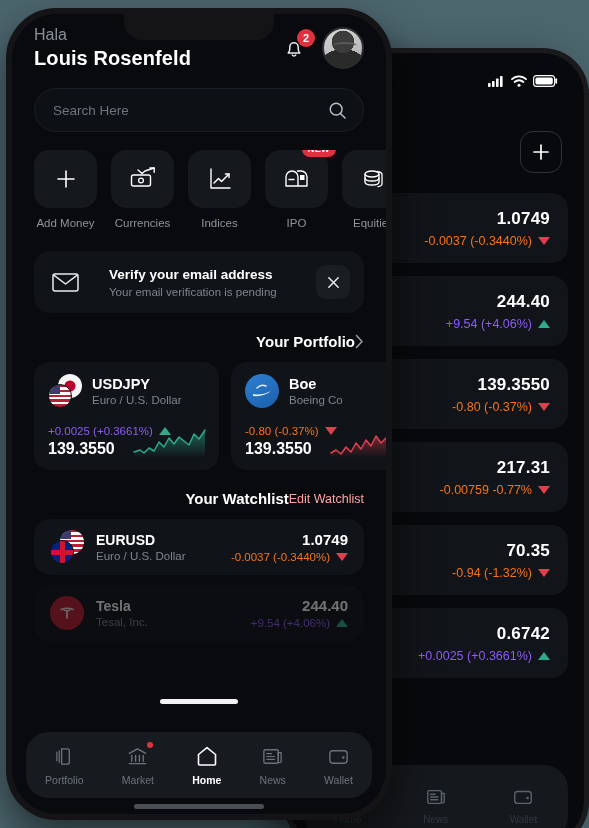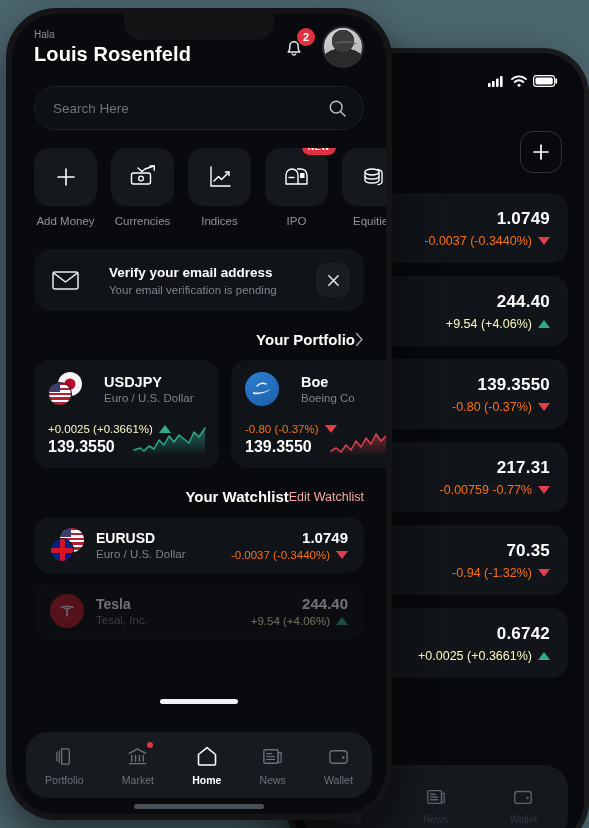--- a/index.html
+++ b/index.html
@@ -47,21 +47,21 @@
     background: #111418;
     border-radius: 16px;
     height: 70px;
     padding: 12px 18px 12px 0;
     display: flex; flex-direction: column;
     align-items: flex-end; justify-content: center;
     gap: 5px;
   }
   .back-row .price { font-size: 17px; font-weight: bold; color: #fff; letter-spacing: .2px; }
   .back-row .chg { font-size: 12.5px; display: flex; align-items: center; gap: 6px; }
-  .up { color: #fef9c3; }
+  .up { color: #8b5cf6; }
   .down { color: #f97316; }
   .tri { width: 0; height: 0; }
   .tri.u { border-left: 6px solid transparent; border-right: 6px solid transparent; border-bottom: 8px solid #2eab8c; }
   .tri.d { border-left: 6px solid transparent; border-right: 6px solid transparent; border-top: 8px solid #e03f4e; }
   .back-nav {
     position: absolute; bottom: 6px; left: 16px; right: 16px;
     height: 72px;
     background: #15181c;
     border-radius: 24px 24px 20px 20px;
     display: flex; align-items: center; justify-content: space-around;
@@ -94,21 +94,21 @@
   }
   .status-bar {
     height: 48px; padding: 14px 26px 0 30px;
     display: flex; align-items: center; justify-content: space-between;
   }
   .clock { font-size: 16px; font-weight: bold; color: #fff; letter-spacing: .3px; }
   .status-right { display: flex; align-items: center; gap: 6px; }
 
   .hero { padding: 12px 22px 0 22px; }
   .hero-top { display: flex; align-items: center; justify-content: space-between; }
-  .greet { font-size: 10px; color: #8a9097; margin-bottom: 3px; }
+  .greet { font-size: 16px; color: #8a9097; margin-bottom: 3px; }
   .uname { font-size: 20px; font-weight: bold; color: #fff; letter-spacing: .1px; }
   .hero-actions { display: flex; align-items: center; gap: 14px; }
   .bell-wrap { position: relative; width: 28px; height: 28px; display:flex; align-items:center; justify-content:center; }
   .bell-badge {
     position: absolute; top: -5px; right: -7px;
     min-width: 18px; height: 18px; padding: 0 4px;
     background: #e0313f; border-radius: 9px;
     font-size: 11px; font-weight: bold; color: #fff;
     display: flex; align-items: center; justify-content: center;
   }
@@ -190,21 +190,21 @@
     display: flex; gap: 12px; overflow: hidden;
   }
   .port-card {
     flex: 0 0 auto;
     width: 185px; height: 108px;
     background: #101318;
     border-radius: 16px;
     padding: 12px 14px;
     display: flex; flex-direction: column; justify-content: space-between;
   }
-  .pc-top { display: flex; align-items: center; gap: 22px; }
+  .pc-top { display: flex; align-items: center; gap: 10px; }
   .pc-name { font-size: 14.5px; font-weight: bold; color: #fff; }
   .pc-sub { font-size: 11.5px; color: #7e858c; margin-top: 2px; }
   .pc-bot { position: relative; }
   .pc-chg { font-size: 11.5px; display: flex; align-items: center; gap: 6px; }
   .pc-price { font-size: 16px; font-weight: bold; color: #fff; margin-top: 3px; }
   .spark { position: absolute; right: -2px; bottom: 0; }
 
   .wl-list { margin: 12px 22px 0 22px; display: flex; flex-direction: column; gap: 10px; }
   .wl-row {
     background: #101318; border-radius: 16px;

